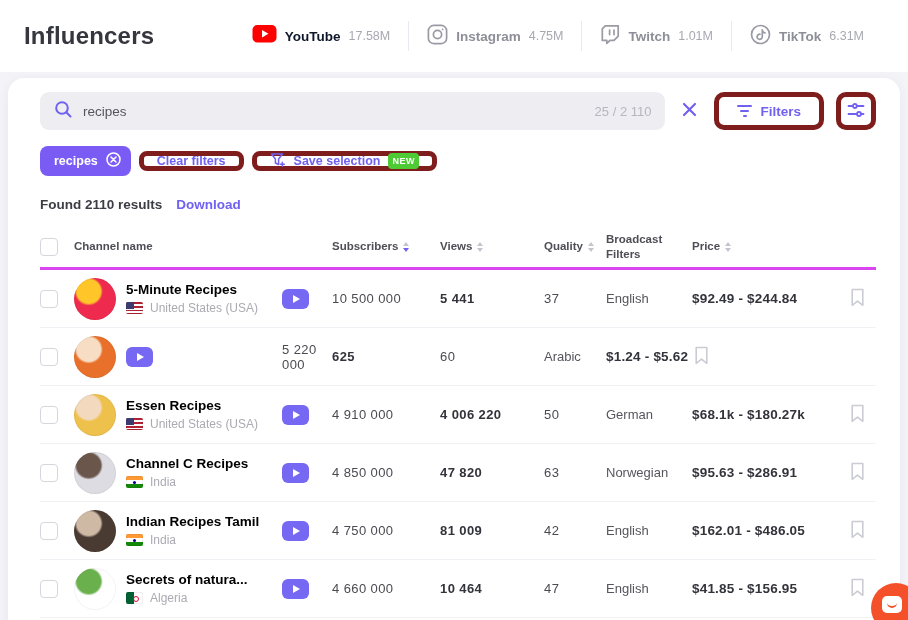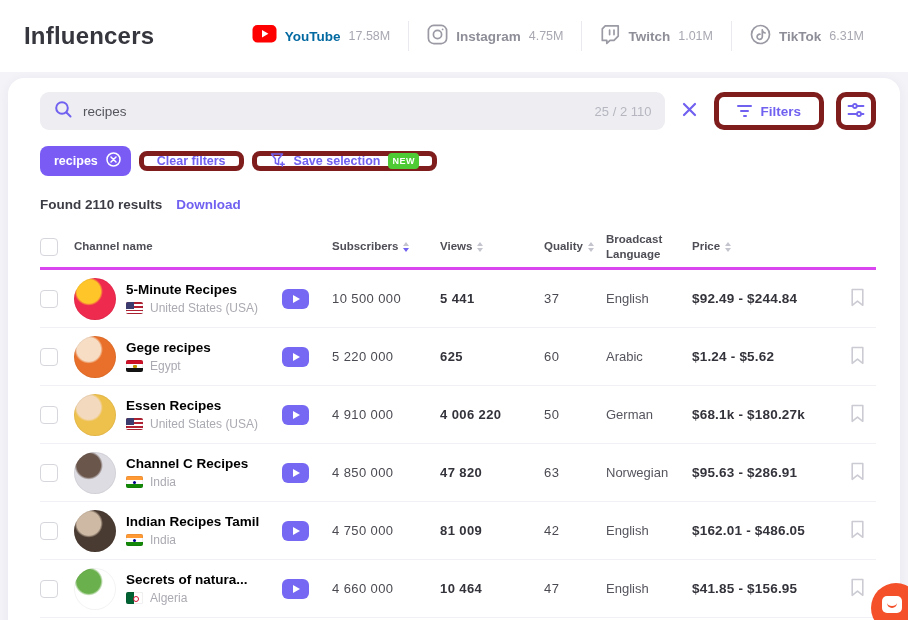--- a/index.html
+++ b/index.html
@@ -14,21 +14,21 @@
   
   .topbar {
     height: 72px; background: #ffffff;
     display: flex; align-items: center; justify-content: space-between;
     padding: 0 26px 0 24px;
   }
   .page-title { font-size: 24px; font-weight: 800; color: #36363e; letter-spacing: .2px; }
   .platforms { display: flex; align-items: center; }
   .platform { display: flex; align-items: center; gap: 8px; padding: 0 18px; }
   .platform .pname { font-size: 13.5px; font-weight: 700; color: #8e8e98; }
-  .platform.active .pname { color: #0369a1; }
+  .platform.active .pname { color: #0f172a; }
   .platform .pcount { font-size: 12.5px; color: #a8a8b2; }
   .vdiv { width: 1px; height: 30px; background: #e9e9ef; }
 
   
   .card {
     position: absolute; left: 8px; right: 8px; top: 78px; bottom: -20px;
     background: #fff; border-radius: 16px 16px 0 0;
     box-shadow: 0 2px 12px rgba(50,50,90,.06);
     padding: 14px 24px 0 32px;
   }
@@ -280,21 +280,21 @@
         </span>
     </div>
     <div class="th">
       <span>Quality</span>
       <span class="sort">
           <i class="up"></i>
           <i class="down"></i>
         </span>
     </div>
     <div class="th">
-      <span class="wrap" style="display:inline-block;width:62px;">Broadcast Language</span>
+      <span class="wrap" style="display:inline-block;width:62px;">Broadcast Filters</span>
     </div>
     <div class="th">
       <span>Price</span>
       <span class="sort">
           <i class="up"></i>
           <i class="down"></i>
         </span>
     </div>
     <div></div>
   </div>
@@ -331,27 +331,20 @@
     </button>
   </div>
 
   <div class="tgrid trow">
     <div>
           <div class="checkbox"></div>
         </div>
     <div>
           <div class="avatar" style="background: radial-gradient(circle at 35% 32%, rgb(247, 221, 196) 0px, rgb(247, 221, 196) 30%, rgb(232, 112, 42) 36%);"></div>
         </div>
-    <div style="padding-right:10px;">
-      <div class="ch-name">Gege recipes</div>
-      <div class="ch-country">
-        <span class="flag flag-eg"></span>
-        <span>Egypt</span>
-      </div>
-    </div>
     <div>
           <div class="play-badge"></div>
         </div>
     <div class="num">5 220 000</div>
     <div class="num bold">625</div>
     <div class="num">60</div>
     <div class="lang">Arabic</div>
     <div class="price">$1.24 - $5.62</div>
     <button class="bookmark-btn">
       <span>

